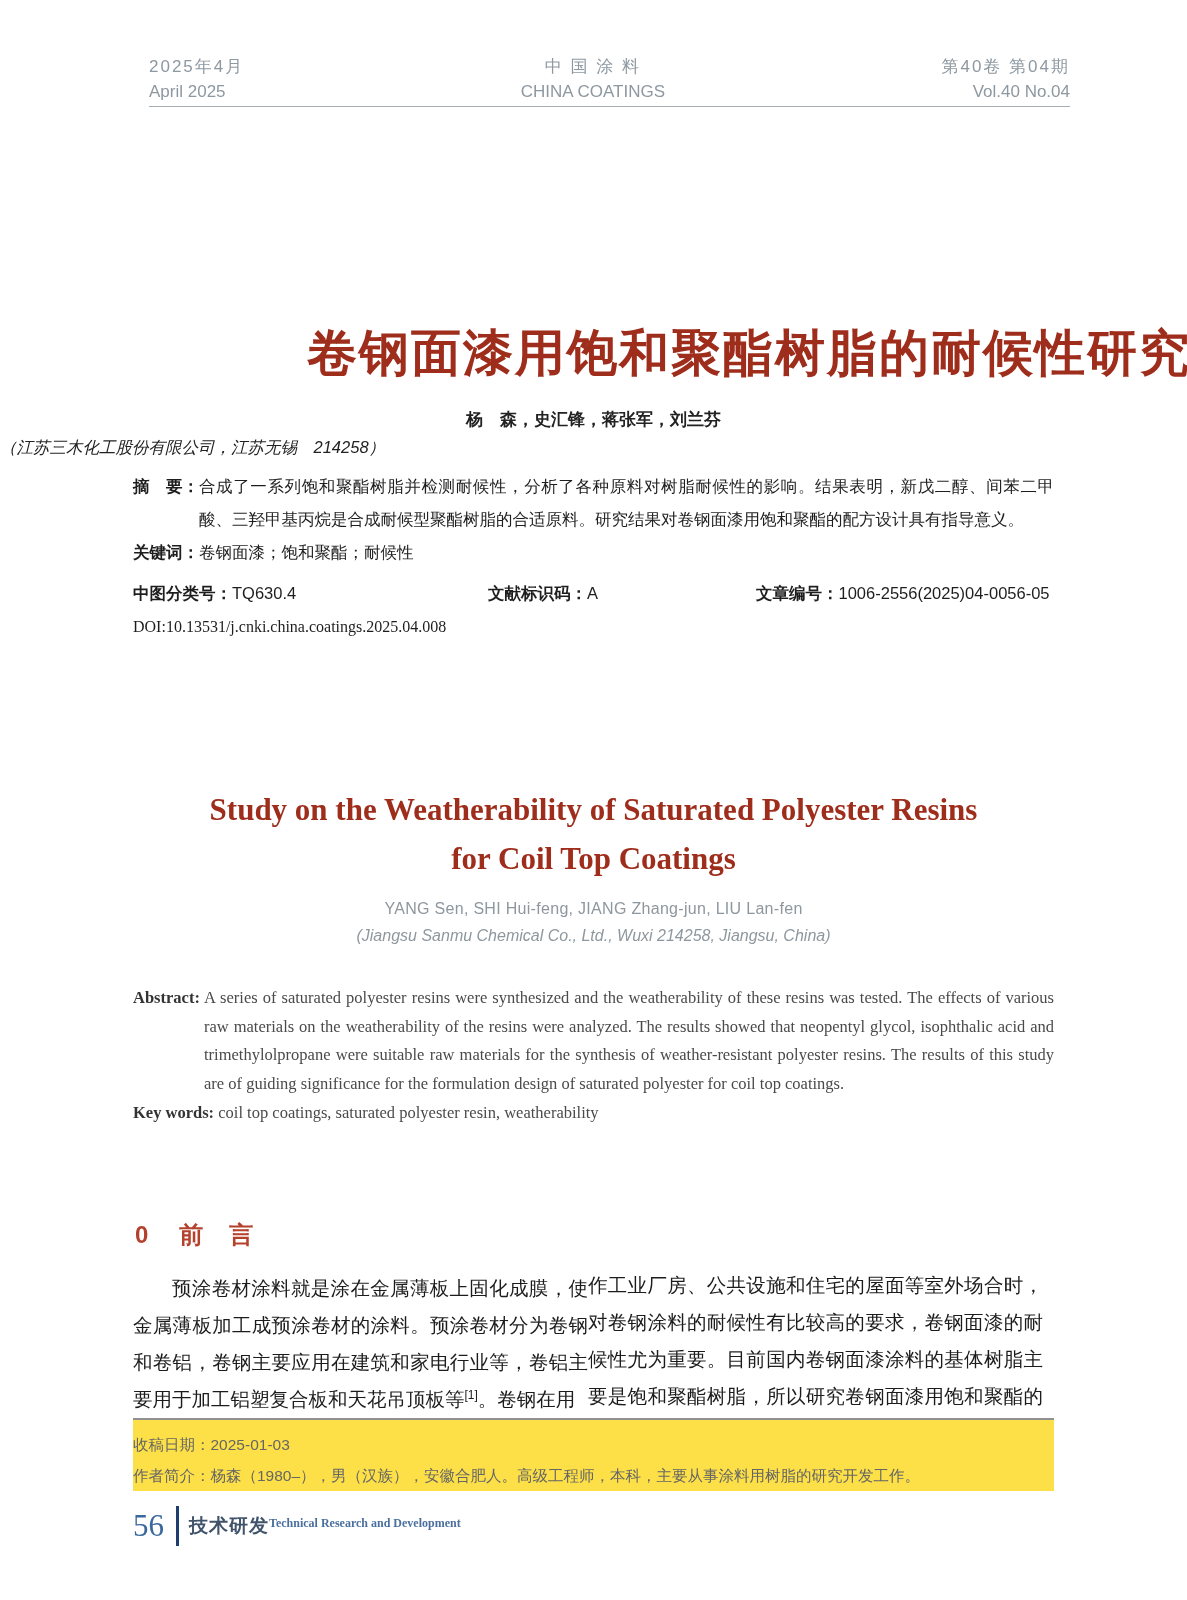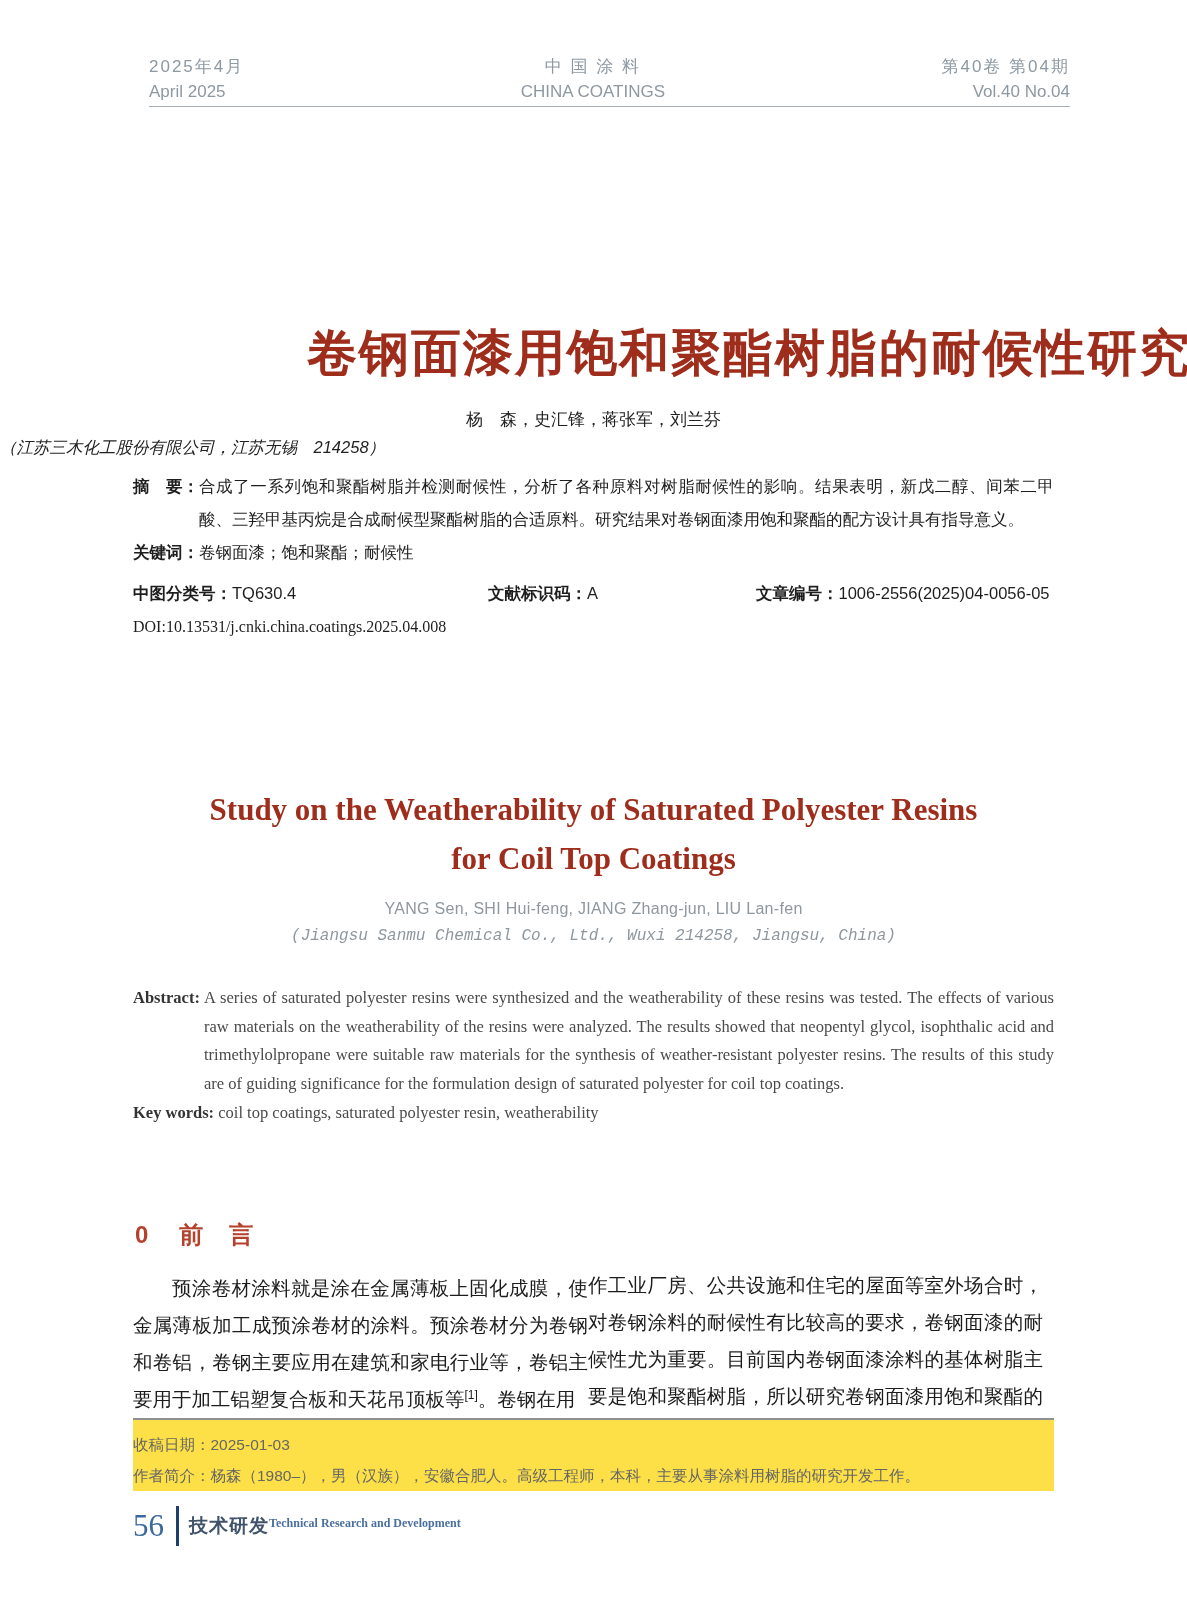--- a/index.html
+++ b/index.html
@@ -19,21 +19,21 @@
   .jheader .col.c{text-align:center;}
   .jheader .col.r{text-align:right;}
   .jheader .zh{letter-spacing:2px;}
   
   .title-zh{
     position:absolute;top:316px;left:0;width:100%;text-align:center;
     color:#9e2d1c;font-weight:bold;font-size:50px;letter-spacing:2px;line-height:66px;
   }
   .authors-zh{
     position:absolute;top:408px;left:0;width:100%;text-align:center;
-    font-size:17px;font-weight:normal;color:#222;
+    font-size:17px;font-weight:bold;color:#222;
   }
   .affil-zh{
     position:absolute;top:437px;left:0;width:100%;text-align:left;
     font-size:16.5px;color:#222;font-style:italic;
   }
   
   .meta{position:absolute;top:470px;left:133px;width:921px;font-size:16.5px;line-height:33px;color:#1e1e1e;}
   .hang{display:flex;}
   .hang .lbl{font-weight:bold;flex-shrink:0;white-space:pre;}
   .hang .txt{text-align:justify;}
@@ -50,21 +50,21 @@
     position:absolute;top:785px;left:0;width:100%;text-align:center;
     font-family:"Liberation Serif",serif;font-weight:bold;font-size:31px;
     color:#9e2d1c;line-height:49px;
   }
   .authors-en{
     position:absolute;top:900px;left:0;width:100%;text-align:center;
     font-size:16px;color:#8e979e;letter-spacing:.3px;
   }
   .affil-en{
     position:absolute;top:927px;left:0;width:100%;text-align:center;
-    font-family:Liberation Mono, monospace;font-style:italic;font-size:16px;color:#8e979e;
+    font-family:Liberation Sans, sans-serif;font-style:italic;font-size:16px;color:#8e979e;
   }
   
   .abs-en{
     position:absolute;top:984px;left:133px;width:921px;
     font-family:"Liberation Serif",serif;font-size:16.5px;line-height:28.5px;color:#4a4a4a;
   }
   .abs-en .lbl{font-weight:bold;color:#333;flex-shrink:0;white-space:pre;}
   .abs-en .hang .txt{text-align:justify;}
   .kw-en{display:flex;margin-top:1px;}
   

